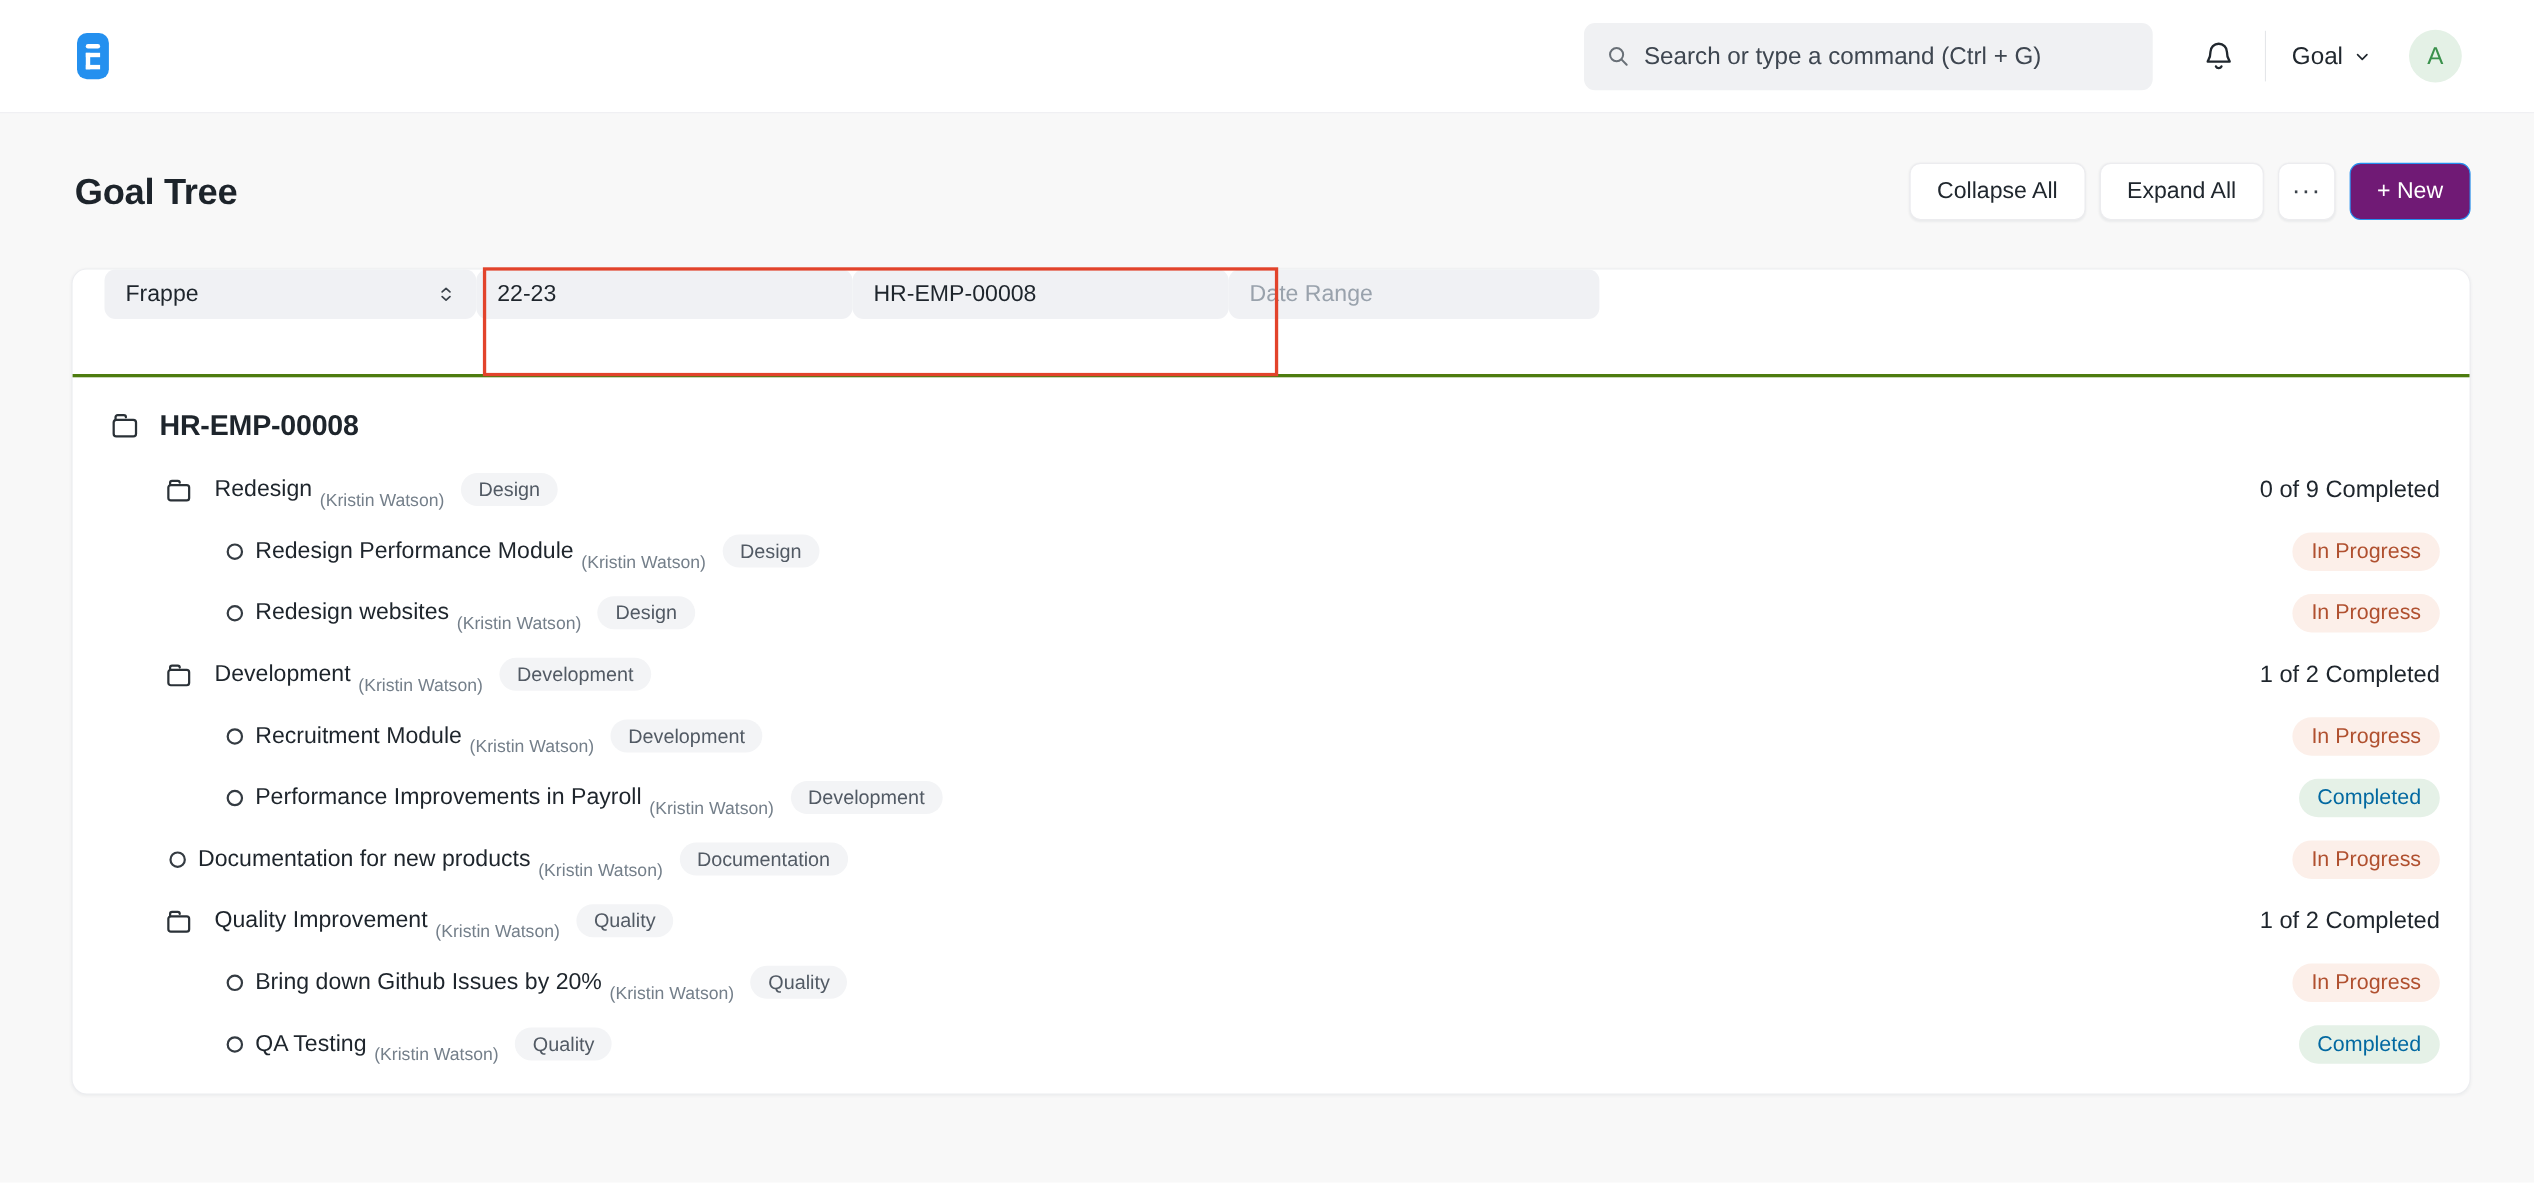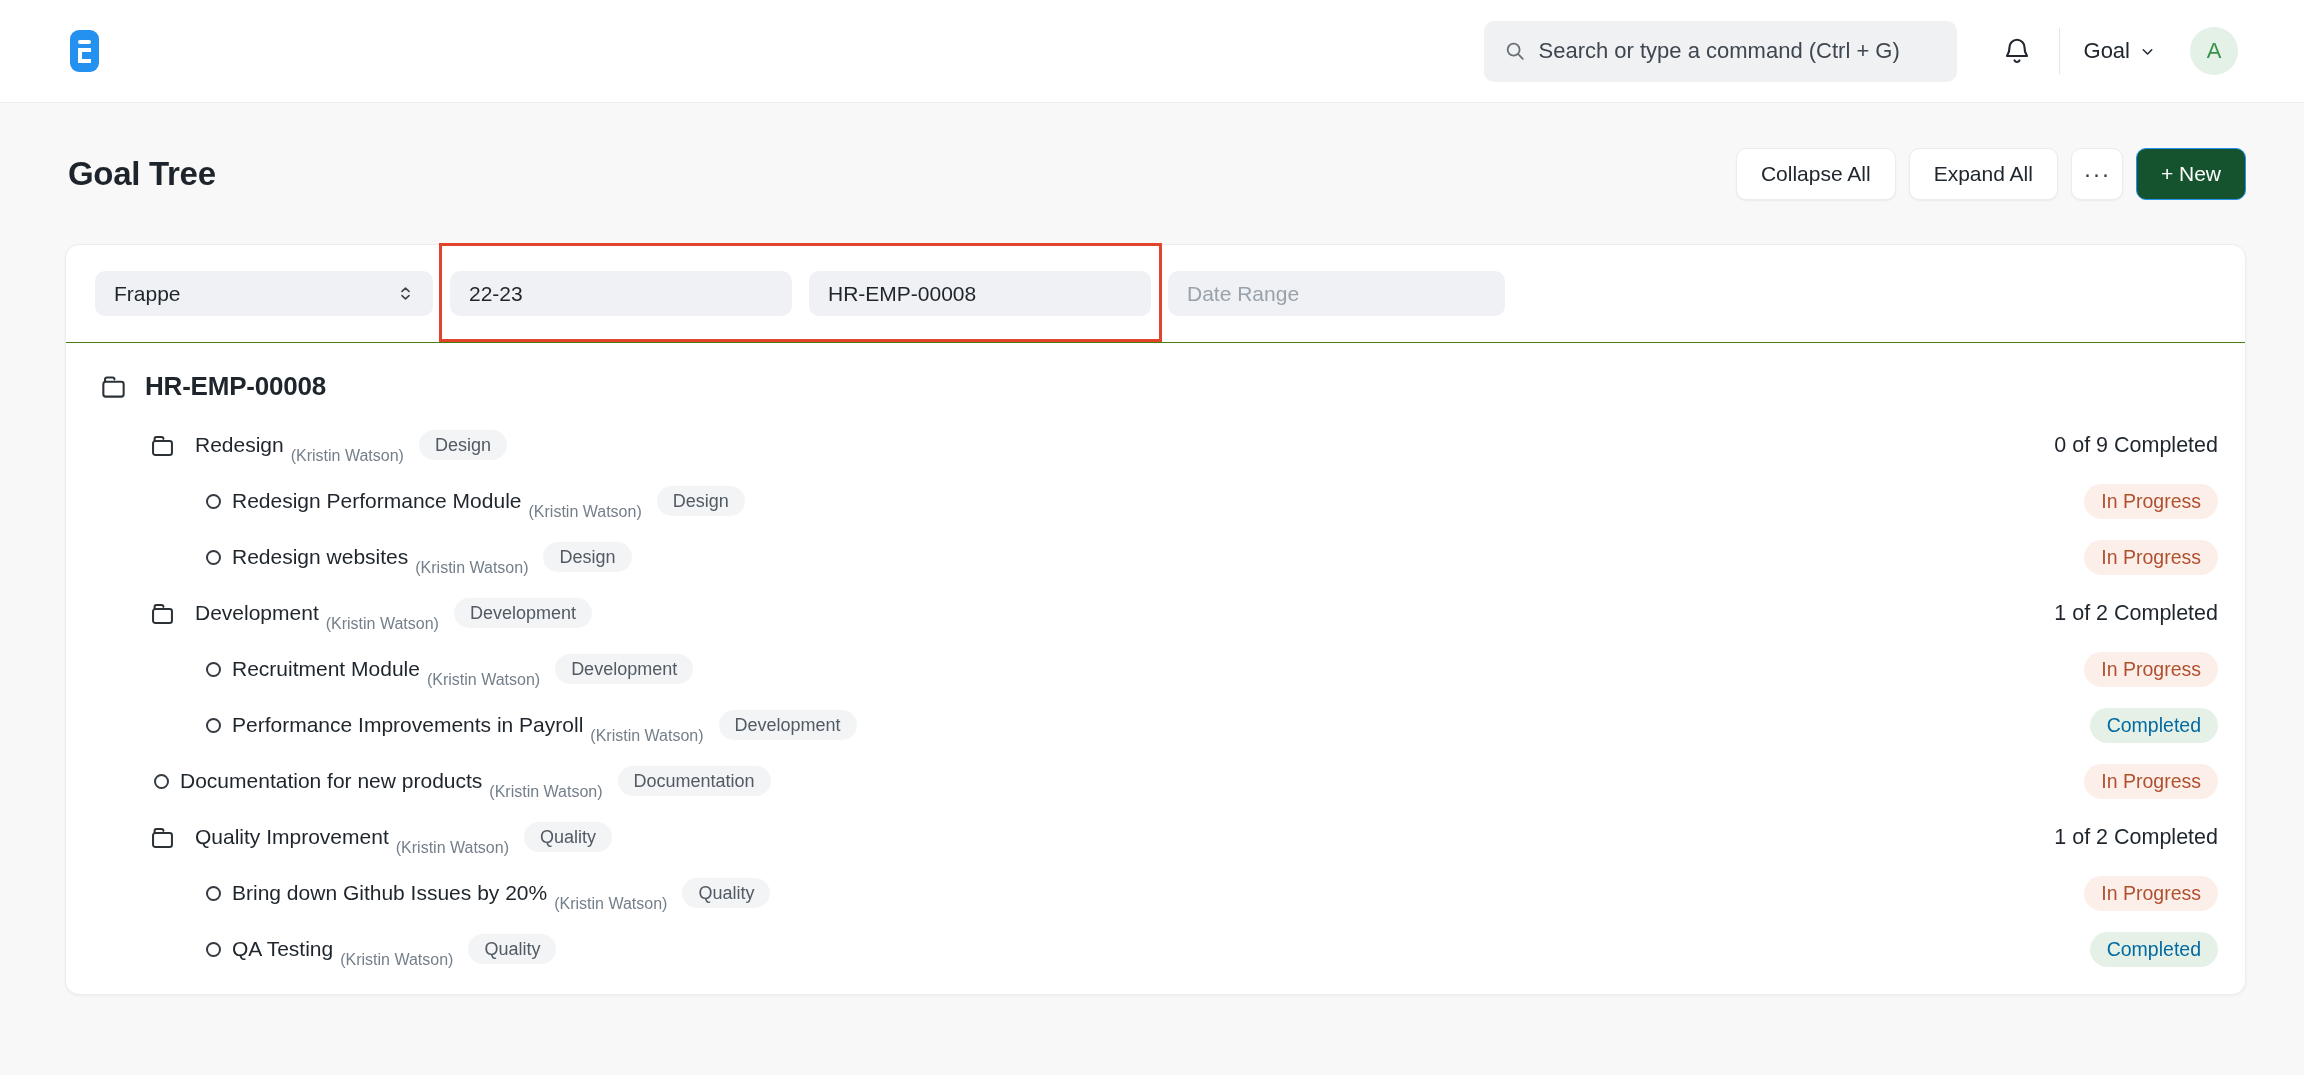--- a/index.html
+++ b/index.html
@@ -22,21 +22,21 @@
   .logo .dash {
     position:absolute; left:8px; top:10px; width:13px; height:4px;
     background:#fff; border-radius:2px;
   }
   .logo .ebody {
     position:absolute; left:8px; top:18px; width:13px; height:15px;
     border-left:4px solid #fff; border-top:4px solid #fff; border-bottom:4px solid #fff;
   }
   .nav-spacer { flex:1 1 auto; }
   .searchbox {
-    width:473px; height:61px; background:#f0f1f3; border-radius:10px;
+    width:517px; height:61px; background:#f0f1f3; border-radius:10px;
     display:flex; align-items:center; padding:0 20px; gap:13px; margin-right:38px;
   }
   .searchbox svg { flex:0 0 auto; }
   .searchbox input {
     border:none; background:transparent; outline:none; width:100%;
     font-family:inherit; font-size:22px; color:#3e4650;
   }
   .searchbox input::placeholder { color:#3e4650; opacity:1; }
   .bell-btn { width:44px; display:flex; justify-content:center; cursor:pointer; }
   .nav-divider { width:1px; height:46px; background:#e4e6e9; margin:0 24px 0 20px; }
@@ -54,31 +54,31 @@
   }
   .page-title { font-size:33px; font-weight:700; letter-spacing:-0.3px; color:#1d242b; flex:1 1 auto; }
   .hdr-actions { display:flex; align-items:center; gap:13px; }
   .btn {
     height:52px; border-radius:10px; border:1px solid #ececef; background:#fff;
     box-shadow:0 1px 2px rgba(25,39,52,0.06);
     font-family:inherit; font-size:21px; color:#20272e; padding:0 24px; cursor:pointer;
     display:flex; align-items:center; justify-content:center;
   }
   .btn.icon-only { width:52px; padding:0; font-size:24px; letter-spacing:1px; color:#3a424a; }
-  .btn.primary { background:#14532d; border-color:#2490ef; color:#fff; box-shadow:none; }
+  .btn.primary { background:#701a75; border-color:#2490ef; color:#fff; box-shadow:none; }
 
   
   .card {
     position:absolute; left:65px; top:244px; width:2181px; height:751px;
     background:#fff; border:1px solid #ecedf0; border-radius:14px;
     box-shadow:0 1px 3px rgba(25,39,52,0.05);
   }
   .filters {
-    height:98px; display:flex; align-items:center; gap:17px;
-    padding:0 29px; border-bottom:1px solid #4d7c0f;
+    height:98px; display:flex; align-items:flex-start; gap:0;
+    padding:0 29px; border-bottom:3px solid #4d7c0f;
   }
   .field {
     height:45px; background:#f0f1f4; border-radius:10px; border:none; outline:none;
     font-family:inherit; font-size:21px; color:#1e252c; padding:0 19px;
   }
   .select-field {
     width:338px; display:flex; align-items:center; justify-content:space-between; cursor:pointer;
   }
   .field.input { width:342px; }
   .field.daterange { width:337px; }

